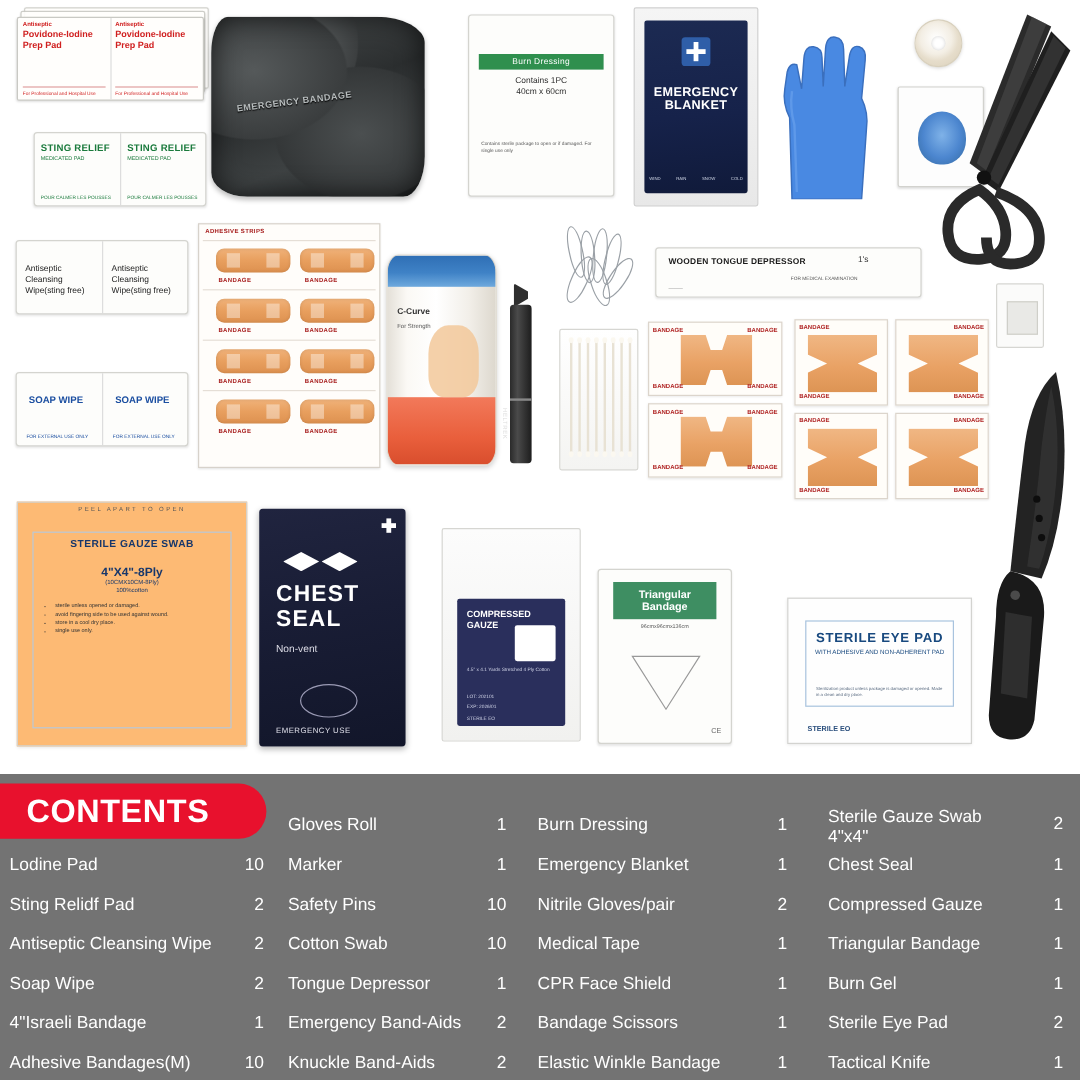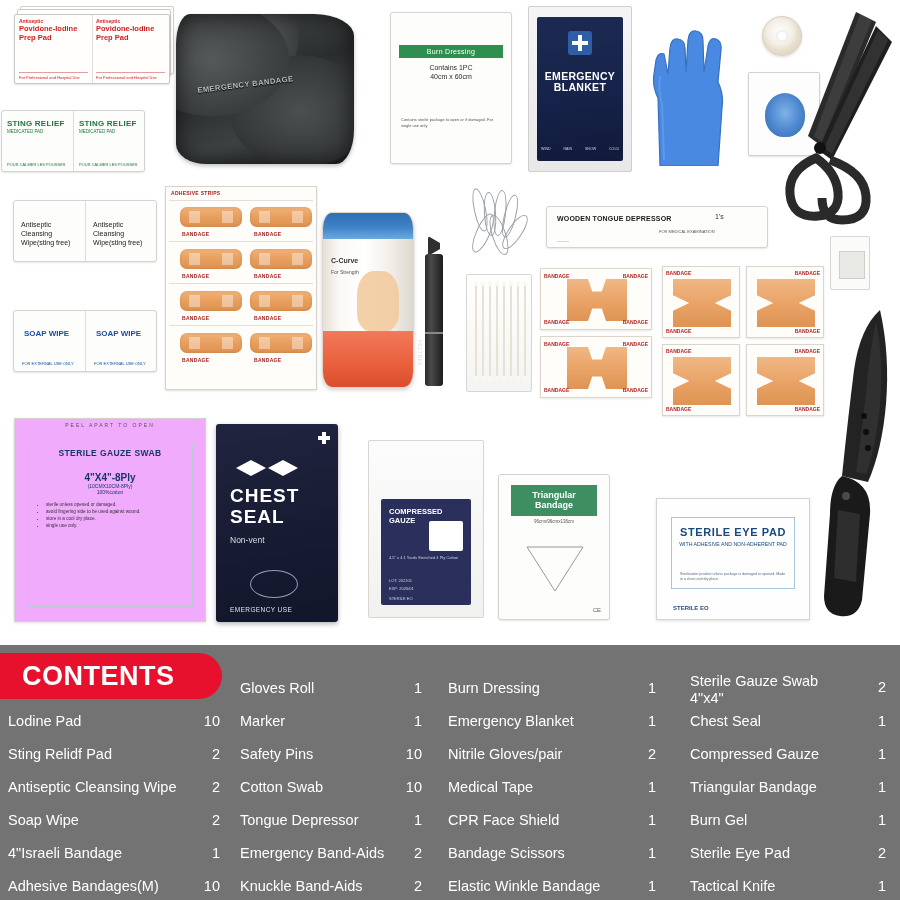--- a/index.html
+++ b/index.html
@@ -324,21 +324,21 @@
   
   .cprbox {
     background: #fdfdfd;
     border: 1px solid #d2d2ce;
     border-radius: 2px;
     box-shadow: 0 1px 2px rgba(0,0,0,0.12);
   }
 
   
   .swabpouch {
-    background: #f0abfc;
+    background: #fdba74;
     border: 1px solid #d5d2cb;
     box-shadow: 0 1px 3px rgba(0,0,0,0.12);
   }
   .sp-head {
     font-size: 5px;
     color: #555;
     text-align: center;
     letter-spacing: 2px;
     padding-top: 3px;
   }
@@ -553,21 +553,21 @@
           <div class="rp-bot">For Professional and Hospital Use</div>
         </div>
         <div style="position:absolute; left:50%; top:0; width:50%; height:100%;">
           <div class="rp-top">Antiseptic</div>
           <div class="rp-mid">Povidone-Iodine Prep Pad</div>
           <div class="rp-bot">For Professional and Hospital Use</div>
         </div>
       </div>
     </div>
 
-    <div class="item pouch greenpad" style="left:1px; top:110px; width:144px; height:62px;">
+    <div class="item pouch greenpad" style="left:28px; top:110px; width:144px; height:62px;">
       <div class="halfsplit"></div>
       <div style="position:absolute; left:5px; top:8px; width:62px;">
         <div class="gp-title">STING RELIEF</div>
         <div class="gp-sub">MEDICATED PAD</div>
       </div>
       <div style="position:absolute; left:77px; top:8px; width:62px;">
         <div class="gp-title">STING RELIEF</div>
         <div class="gp-sub">MEDICATED PAD</div>
       </div>
       <div class="gp-foot" style="left:5px; width:62px;">POUR CALMER LES POUSSES</div>

